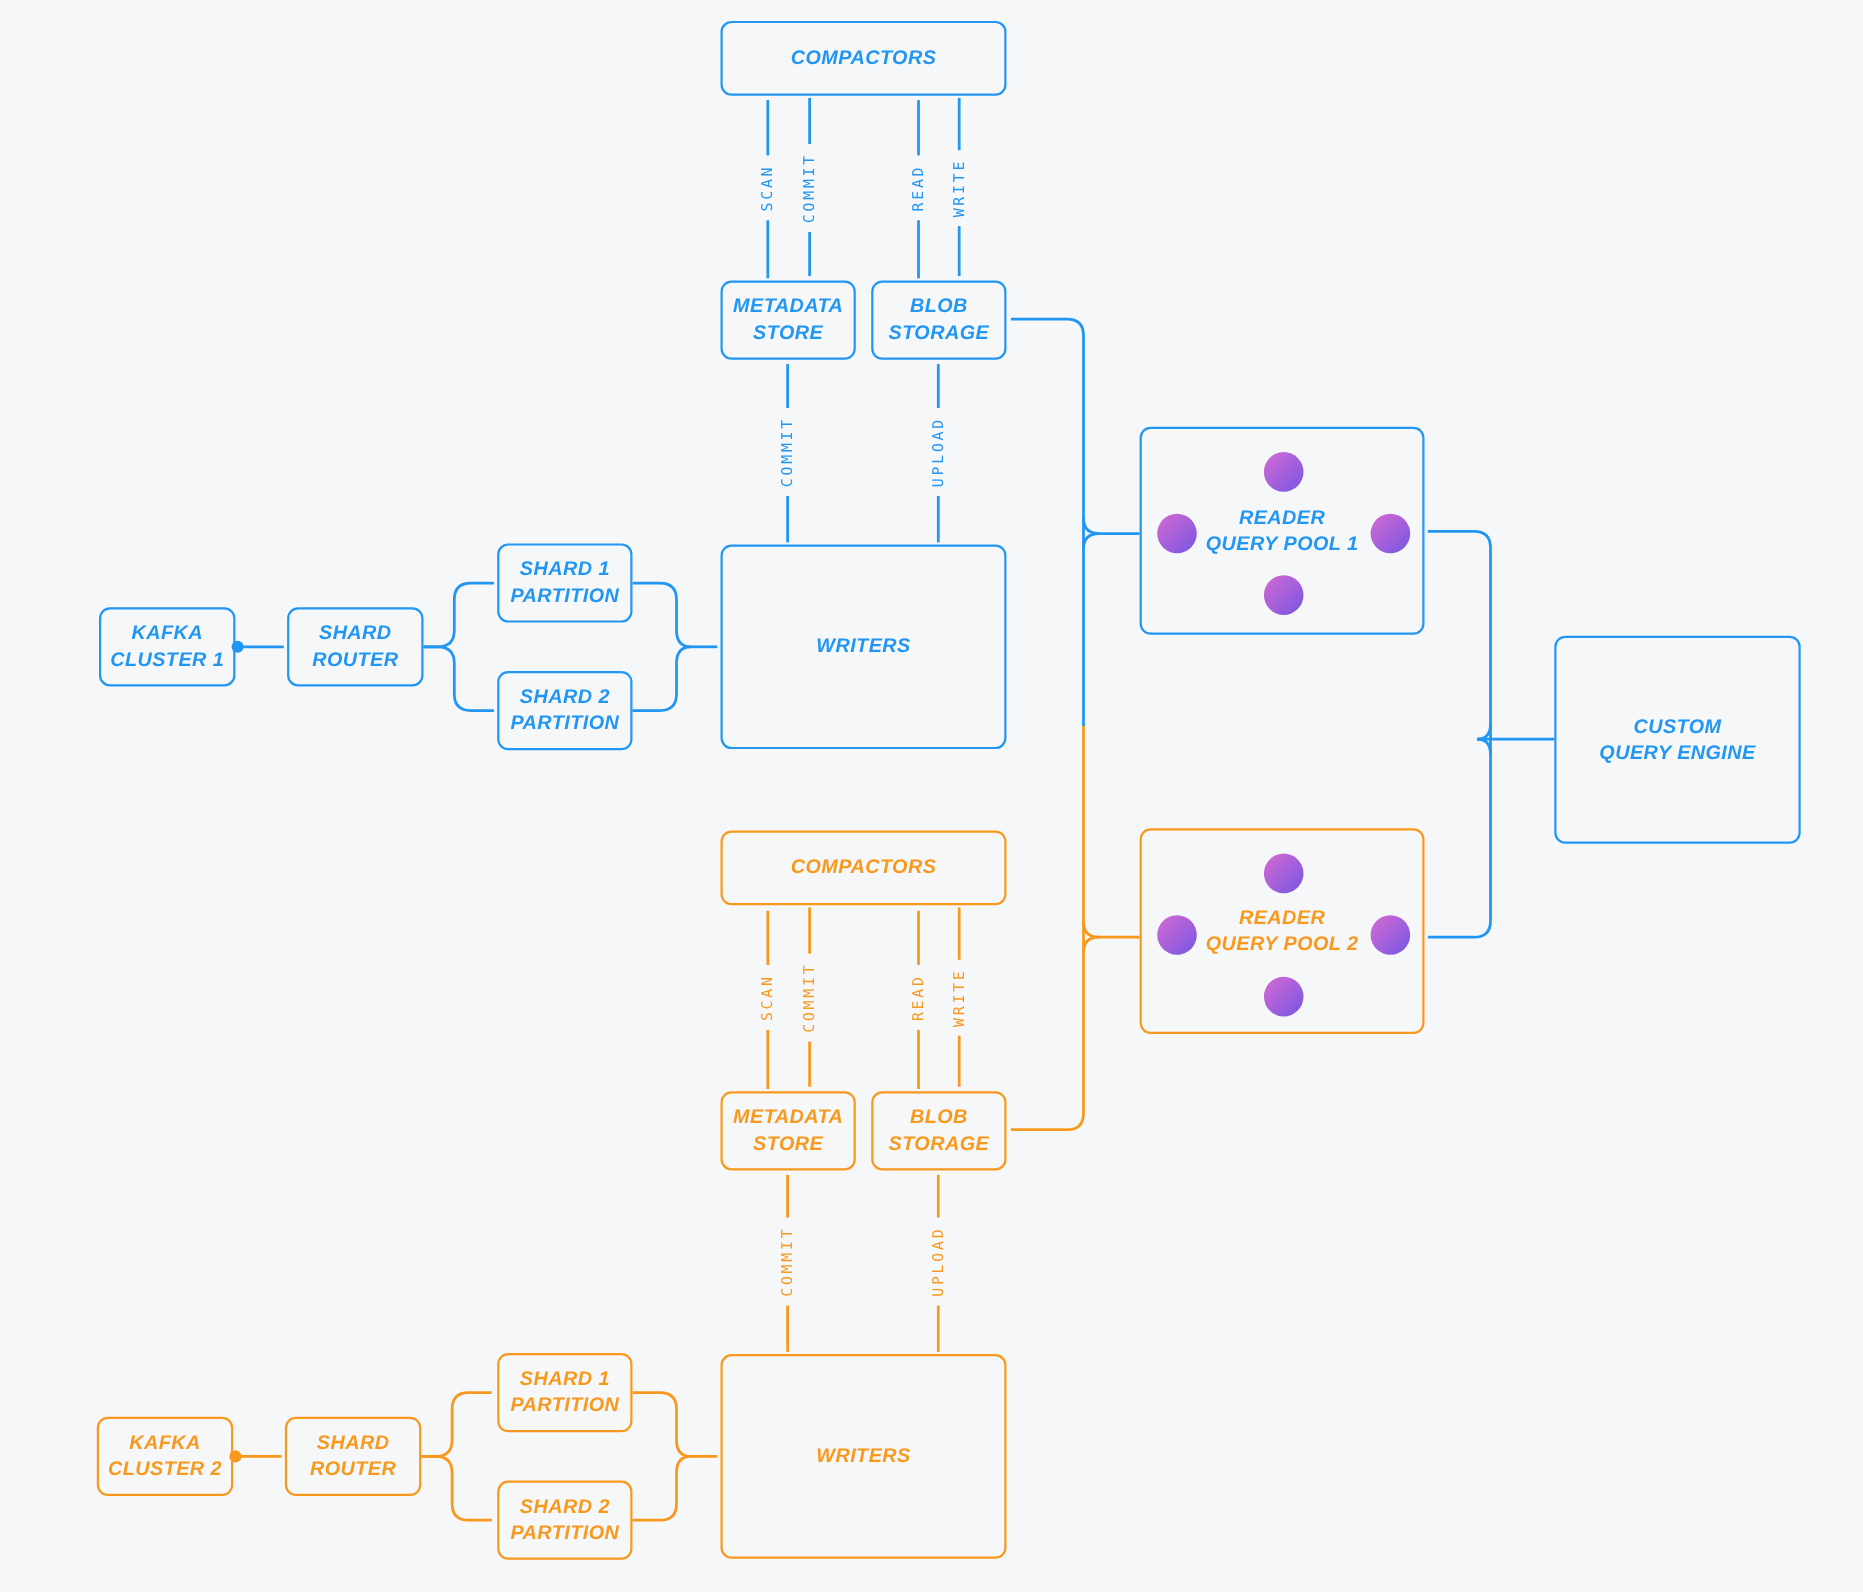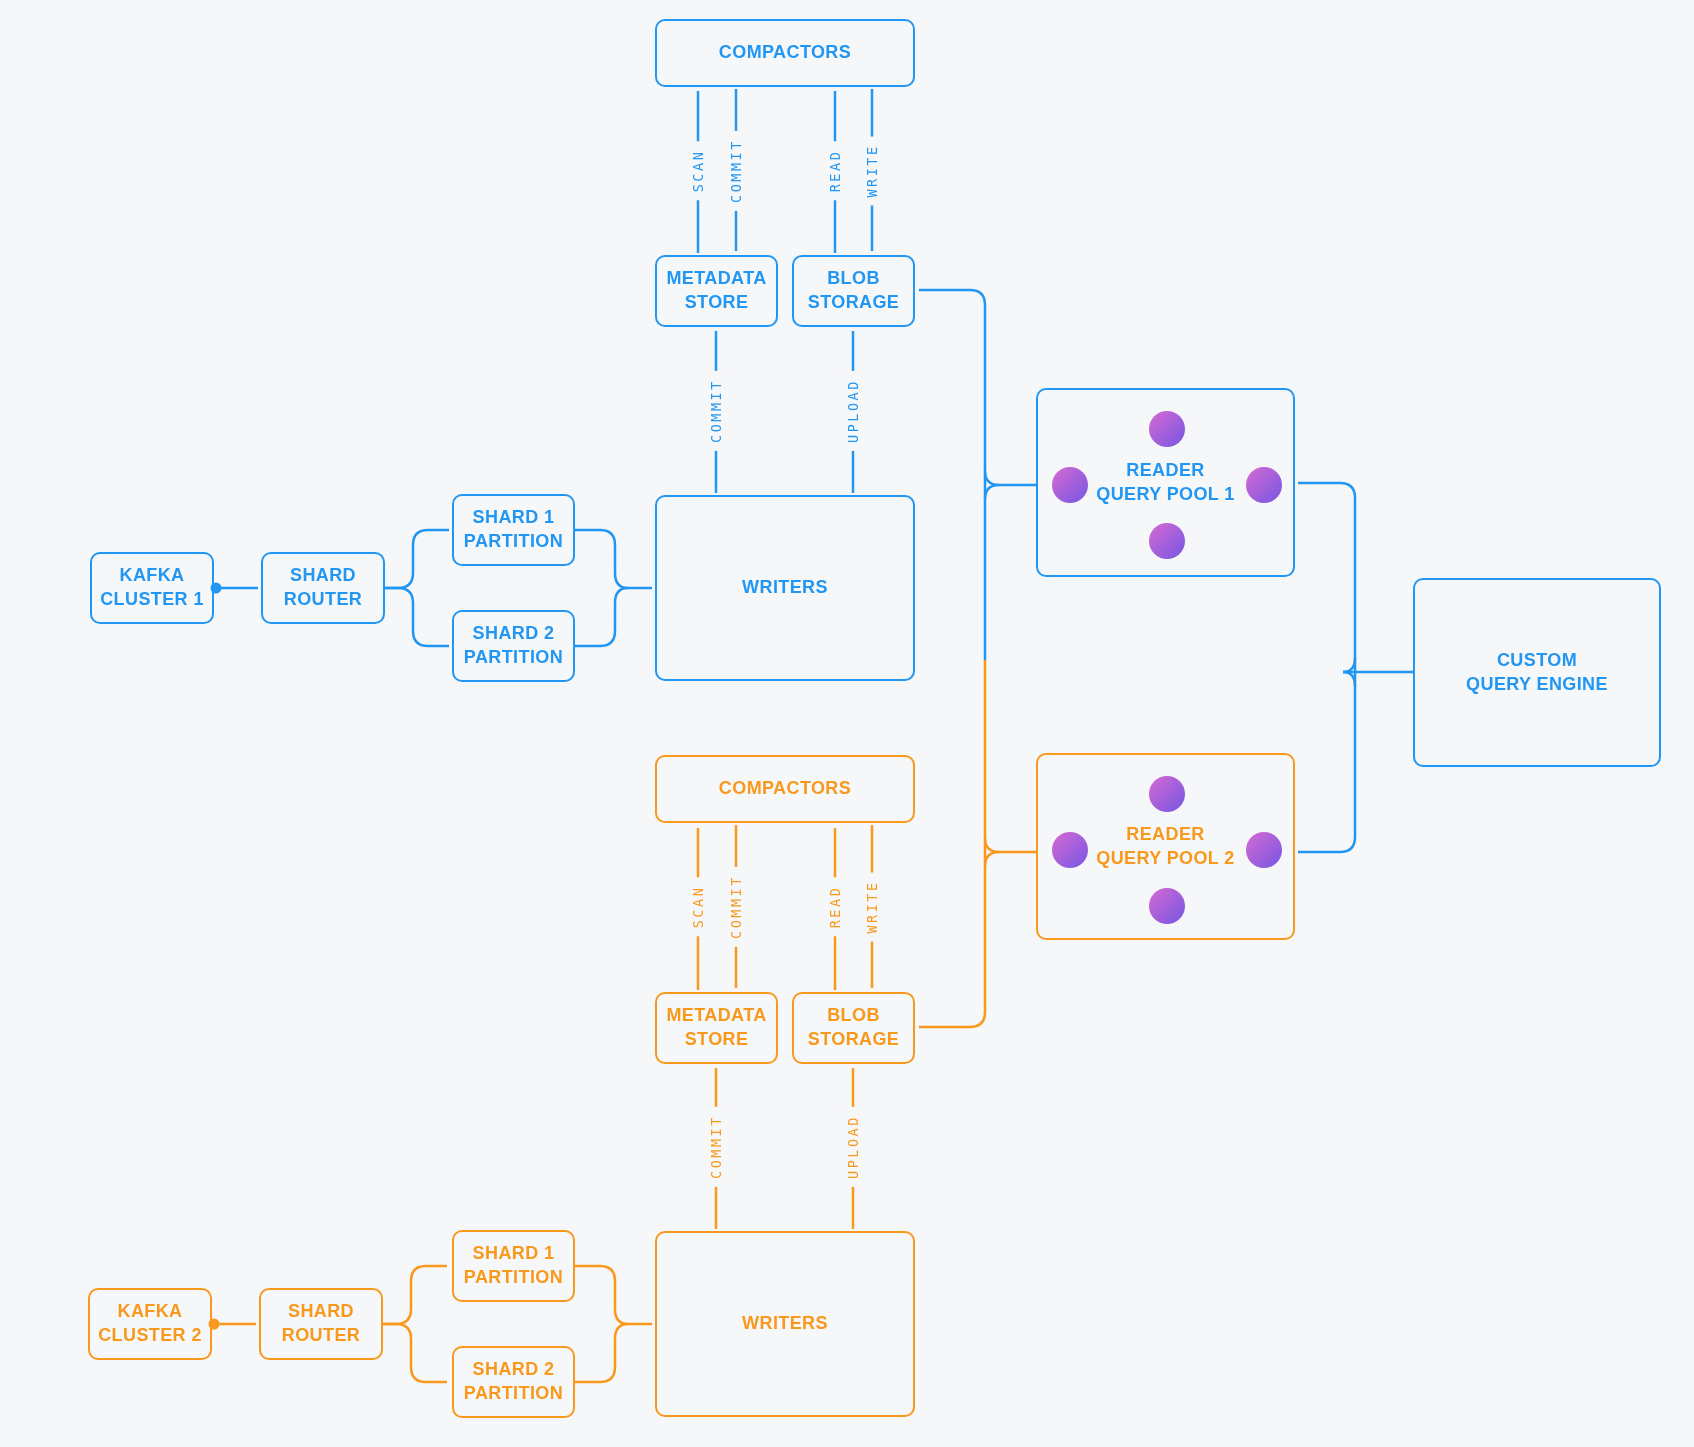--- a/index.html
+++ b/index.html
@@ -11,21 +11,21 @@
   #wires{position:absolute;left:0;top:0;z-index:1;}
   #wires path{fill:none;stroke-width:2.5px;}
   .s-blue{stroke:var(--blue);}
   .s-orange{stroke:var(--orange);}
   .f-blue{fill:var(--blue);}
   .f-orange{fill:var(--orange);}
   .node{
     position:absolute;z-index:3;display:flex;align-items:center;justify-content:center;
     text-align:center;border:2.5px solid;border-radius:10px;
     font-weight:700;font-size:18px;line-height:1.32;letter-spacing:.4px;
-    white-space:pre-line;box-sizing:border-box;background:transparent;
+    white-space:pre-line;box-sizing:border-box;background:transparent;font-style:italic;
   }
   .node.blue{color:var(--blue);border-color:var(--blue);}
   .node.orange{color:var(--orange);border-color:var(--orange);}
   .elabel{
     position:absolute;z-index:2;transform:translate(-50%,-50%) rotate(-90deg);
     font-family:"DejaVu Sans Mono",monospace;font-size:13.5px;letter-spacing:2.5px;
     background:var(--bg);padding:0 8px;white-space:nowrap;
   }
   .elabel.blue{color:var(--blue);}
   .elabel.orange{color:var(--orange);}
@@ -132,21 +132,21 @@
 
   <div class="node blue" style="left:1036px;top:388px;width:259px;height:189px">
     <span>READER
 QUERY POOL 1</span>
     <span class="pdot" style="left: 111px; top: 21px; position: absolute;"></span>
     <span class="pdot" style="left: 14px; top: 77px; position: absolute;"></span>
     <span class="pdot" style="left: 208px; top: 77px; position: absolute;"></span>
     <span class="pdot" style="left: 111px; top: 133px; position: absolute;"></span>
   </div>
 
-  <div class="node blue" style="left:1413px;top:578px;width:248px;height:189px">CUSTOM
+  <div class="node blue" style="left:1413px;top:578px;width:224px;height:189px">CUSTOM
 QUERY ENGINE</div>
 
   <div class="node orange" style="left:655px;top:755px;width:260px;height:68px">COMPACTORS</div>
   <div class="node orange" style="left:655px;top:992px;width:123px;height:72px">METADATA
 STORE</div>
   <div class="node orange" style="left:792px;top:992px;width:123px;height:72px">BLOB
 STORAGE</div>
   <div class="node orange" style="left:88px;top:1288px;width:124px;height:72px">KAFKA
 CLUSTER 2</div>
   <div class="node orange" style="left:259px;top:1288px;width:124px;height:72px">SHARD

